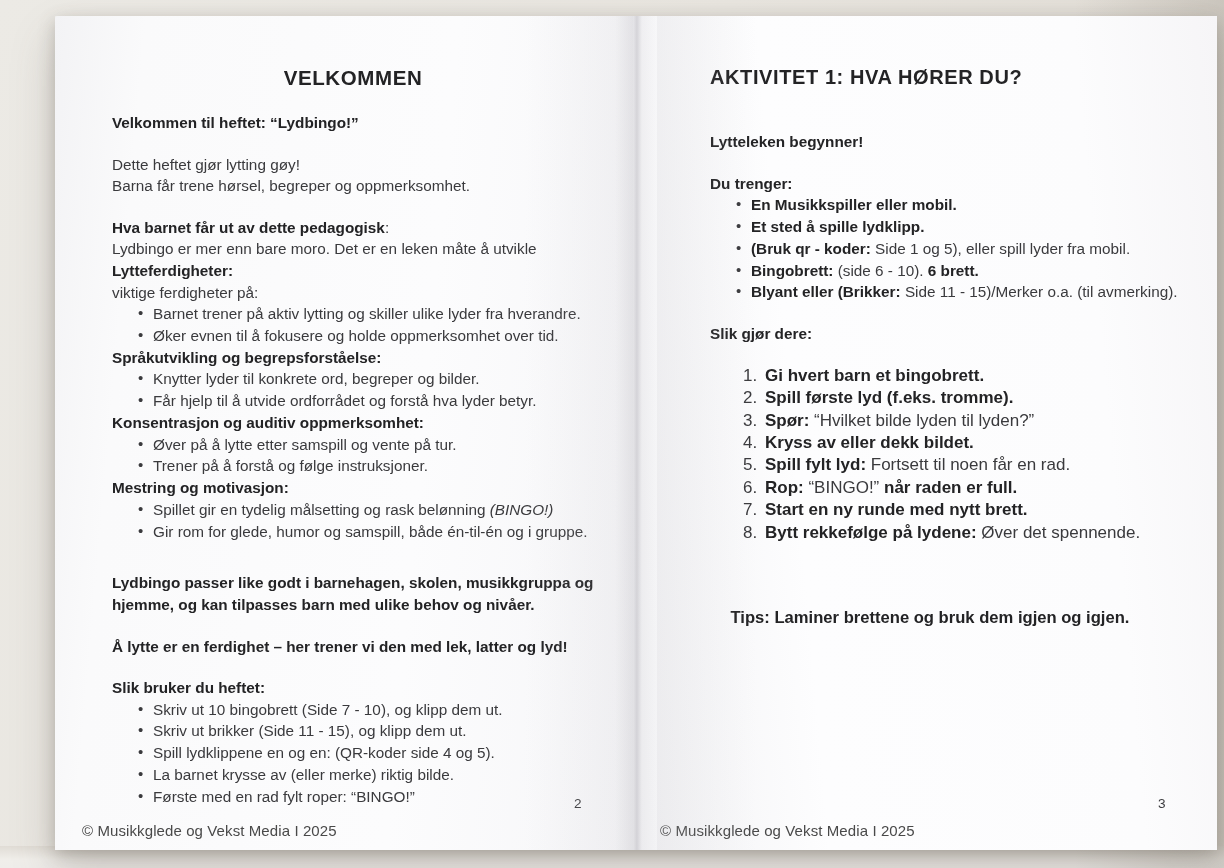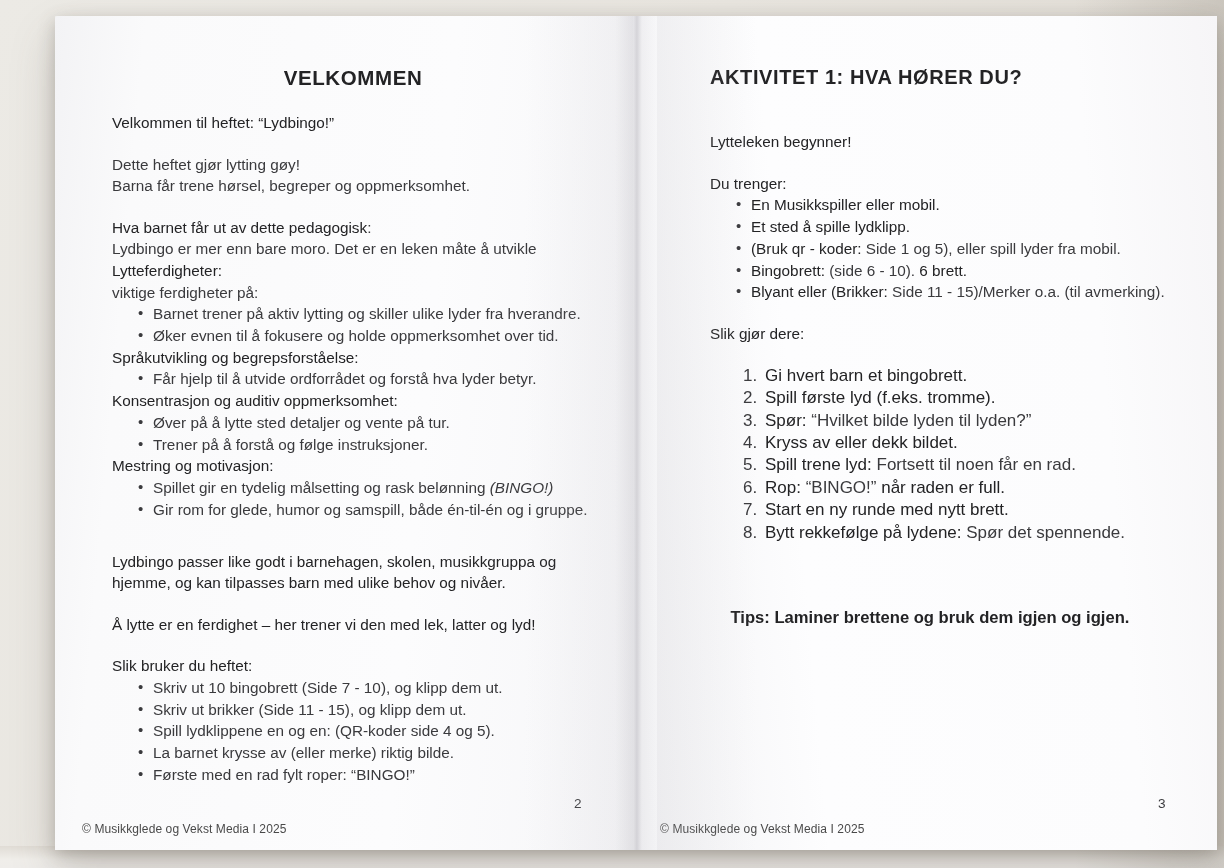--- a/index.html
+++ b/index.html
@@ -115,21 +115,21 @@
   }
   .page-title.center { text-align: center; }
   .page-title.left   { text-align: left; font-size: 20px; }
 
   p, .line {
     margin: 0;
     font-size: 15.3px;
     line-height: 21.6px;
     color: #3a3a3d;
   }
-  .b, b, strong { font-weight: normal; color: #232325; text-align: center; }
+  .b, b, strong { font-weight: bold; color: #232325; text-align: center; }
   .reg { font-weight: normal; color: #3a3a3d; }
   .it { font-style: italic; }
   .spacer-md { height: 20px; }
   .spacer-lg { height: 30px; }
   .spacer-xl { height: 44px; }
 
   ul.bullets {
     list-style: none;
     margin: 0;
     padding: 0 0 0 26px;
@@ -185,21 +185,21 @@
   .folio {
     position: absolute;
     font-size: 13.6px;
     color: #3d3d40;
   }
   #folio-left  { left: 519px; top: 780px; }
   #folio-right { left: 1103px; top: 780px; }
 
   .copyright {
     position: absolute;
-    font-size: 12px;
+    font-size: 15px;
     color: #494949;
     letter-spacing: .1px;
     white-space: nowrap;
   }
   #copy-left  { left: 27px;  top: 806px; }
   #copy-right { left: 605px; top: 806px; }
 </style>
 </head>
 <body>
 
@@ -238,28 +238,29 @@
       <div class="line">viktige ferdigheter på:</div>
       <ul class="bullets">
         <li>Barnet trener på aktiv lytting og skiller ulike lyder fra hverandre.</li>
         <li>Øker evnen til å fokusere og holde oppmerksomhet over tid.</li>
       </ul>
 
       <div class="line">
         <span class="b">Språkutvikling og begrepsforståelse:</span>
       </div>
       <ul class="bullets">
+        <li>Knytter lyder til konkrete ord, begreper og bilder.</li>
         <li>Får hjelp til å utvide ordforrådet og forstå hva lyder betyr.</li>
       </ul>
 
       <div class="line">
         <span class="b">Konsentrasjon og auditiv oppmerksomhet:</span>
       </div>
       <ul class="bullets">
-        <li>Øver på å lytte sted detaljer og vente på tur.</li>
+        <li>Øver på å lytte etter samspill og vente på tur.</li>
         <li>Trener på å forstå og følge instruksjoner.</li>
       </ul>
 
       <div class="line">
         <span class="b">Mestring og motivasjon:</span>
       </div>
       <ul class="bullets">
         <li><span>Spillet gir en tydelig målsetting og rask belønning </span><span class="it">(BINGO!)</span></li>
         <li><span>Gir rom for glede, humor og samspill, både én-til-én og i gruppe.</span></li>
       </ul>
@@ -329,24 +330,24 @@
         <span class="b">Slik gjør dere:</span>
       </div>
 
       <div class="spacer-md"></div>
 
       <ol class="numbered">
         <li><span class="b">Gi hvert barn et bingobrett.</span><span class="reg"></span></li>
         <li><span class="b">Spill første lyd (f.eks. tromme).</span><span class="reg"></span></li>
         <li><span class="b">Spør:</span><span class="reg"> “Hvilket bilde lyden til lyden?”</span></li>
         <li><span class="b">Kryss av eller dekk bildet.</span><span class="reg"></span></li>
-        <li><span class="b">Spill trene lyd:</span><span class="reg"> Fortsett til noen får en rad.</span></li>
+        <li><span class="b">Spill fylt lyd:</span><span class="reg"> Fortsett til noen får en rad.</span></li>
         <li><span class="b">Rop:</span><span class="reg"> “BINGO!” </span><span class="b">når raden er full.</span></li>
         <li><span class="b">Start en ny runde med nytt brett.</span><span class="reg"></span></li>
-        <li><span class="b">Bytt rekkefølge på lydene:</span><span class="reg"> Spør det spennende.</span></li>
+        <li><span class="b">Bytt rekkefølge på lydene:</span><span class="reg"> Øver det spennende.</span></li>
       </ol>
 
       <div class="spacer-xl"></div>
       <div class="spacer-md"></div>
 
       <div class="tips-line">Tips: Laminer brettene og bruk dem igjen og igjen.</div>
 
     </div>
 
     <div class="folio" id="folio-right" style="left:525px;">3</div>

